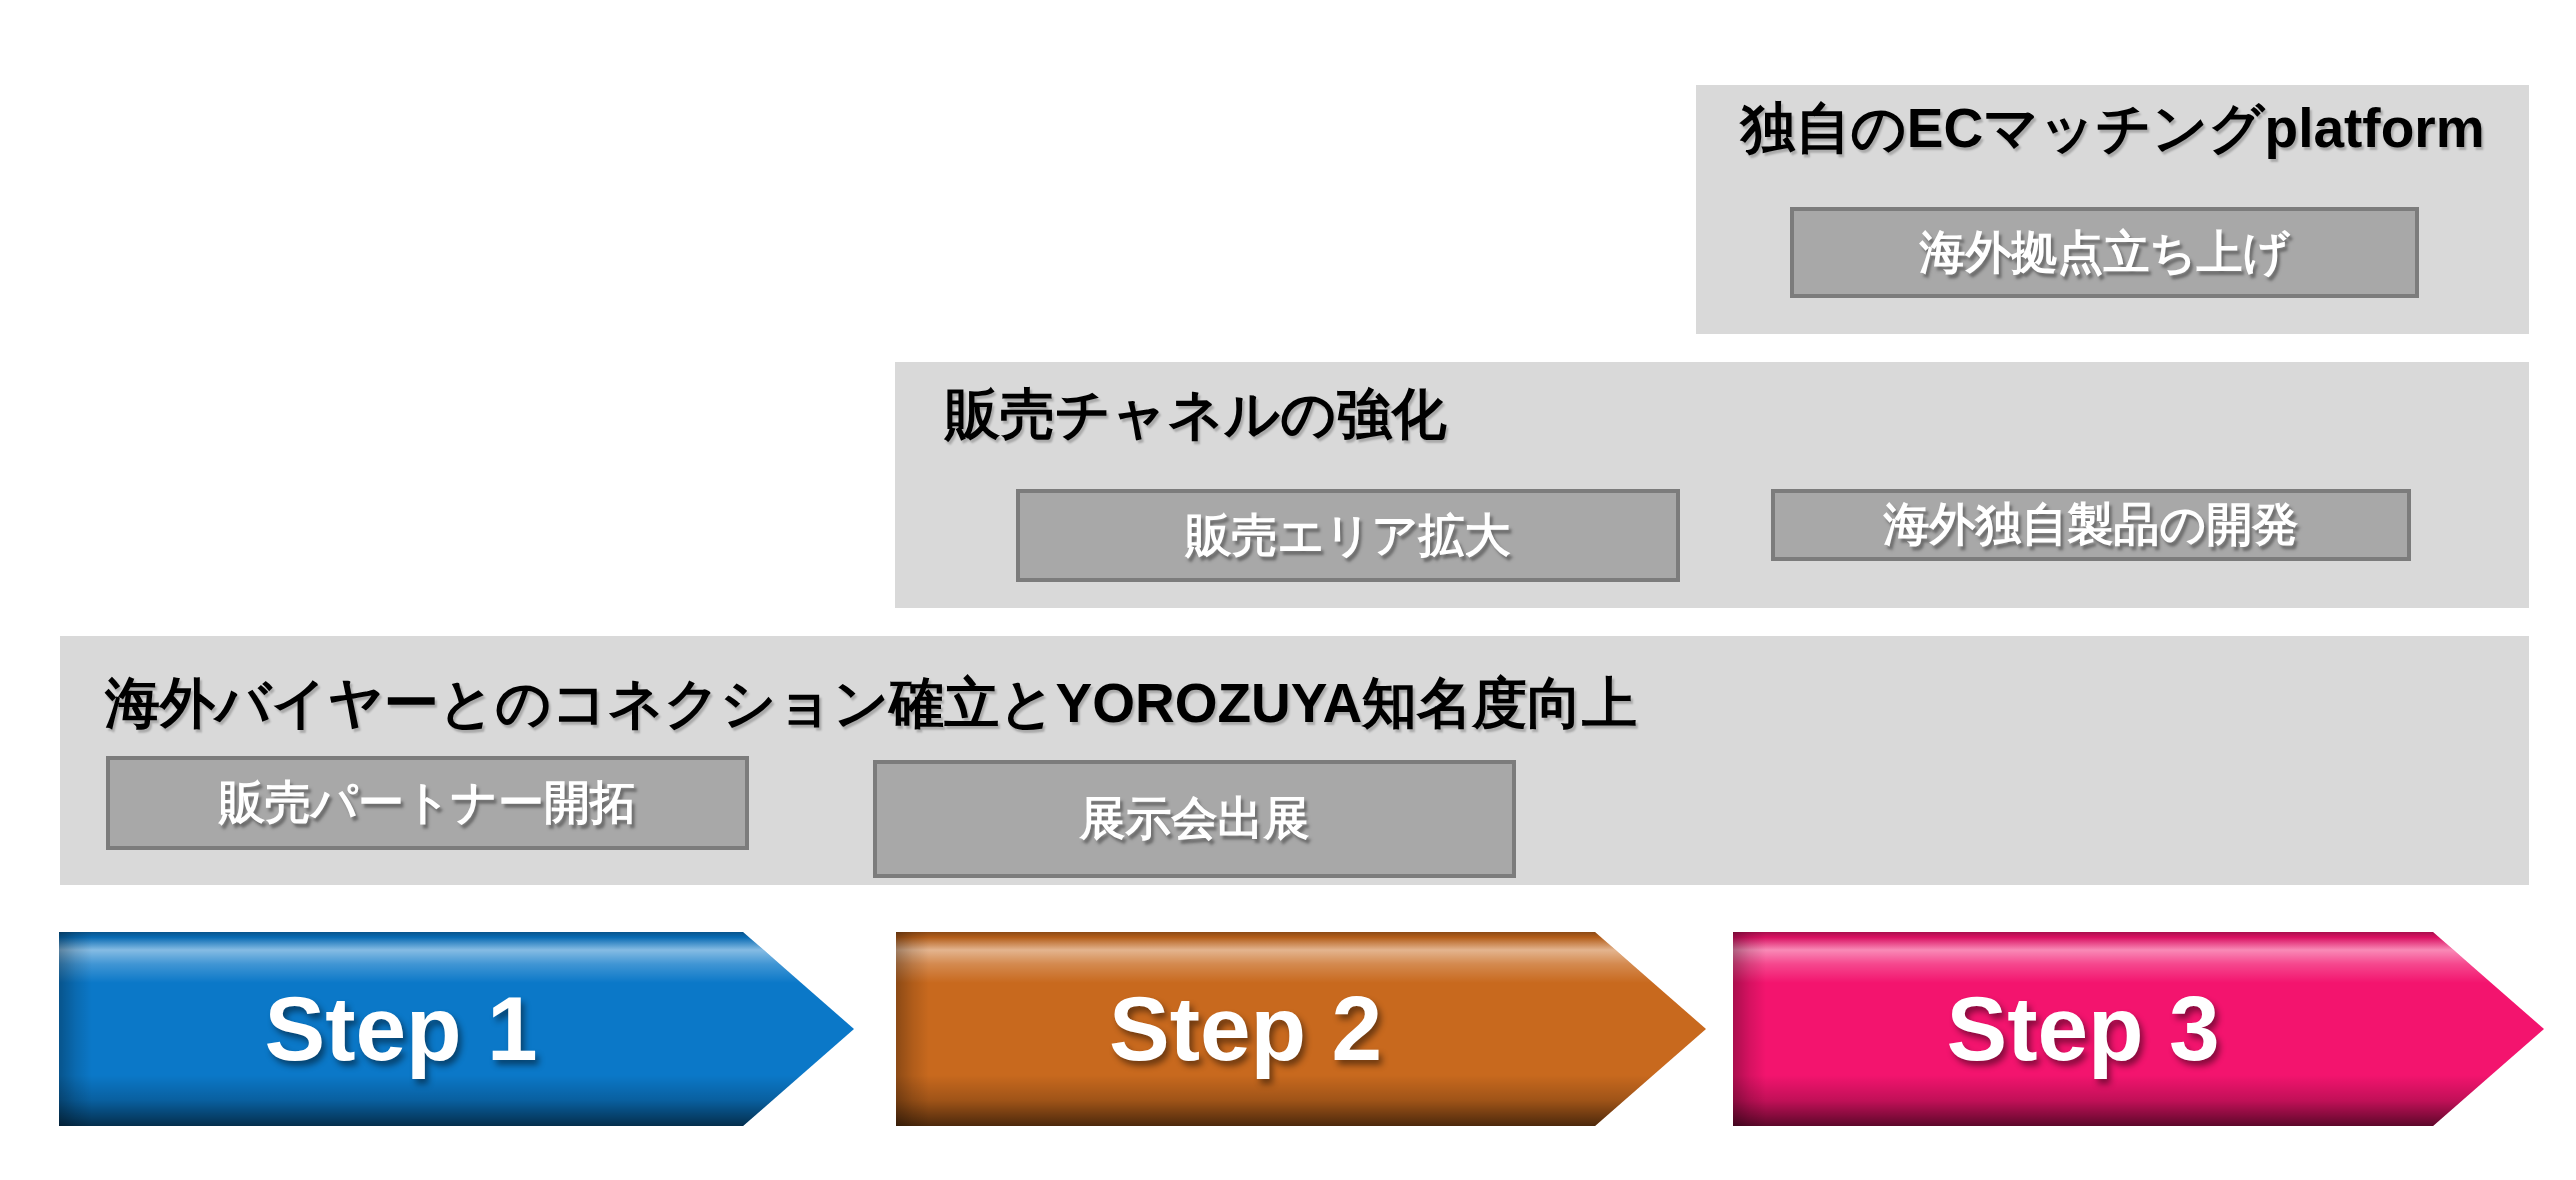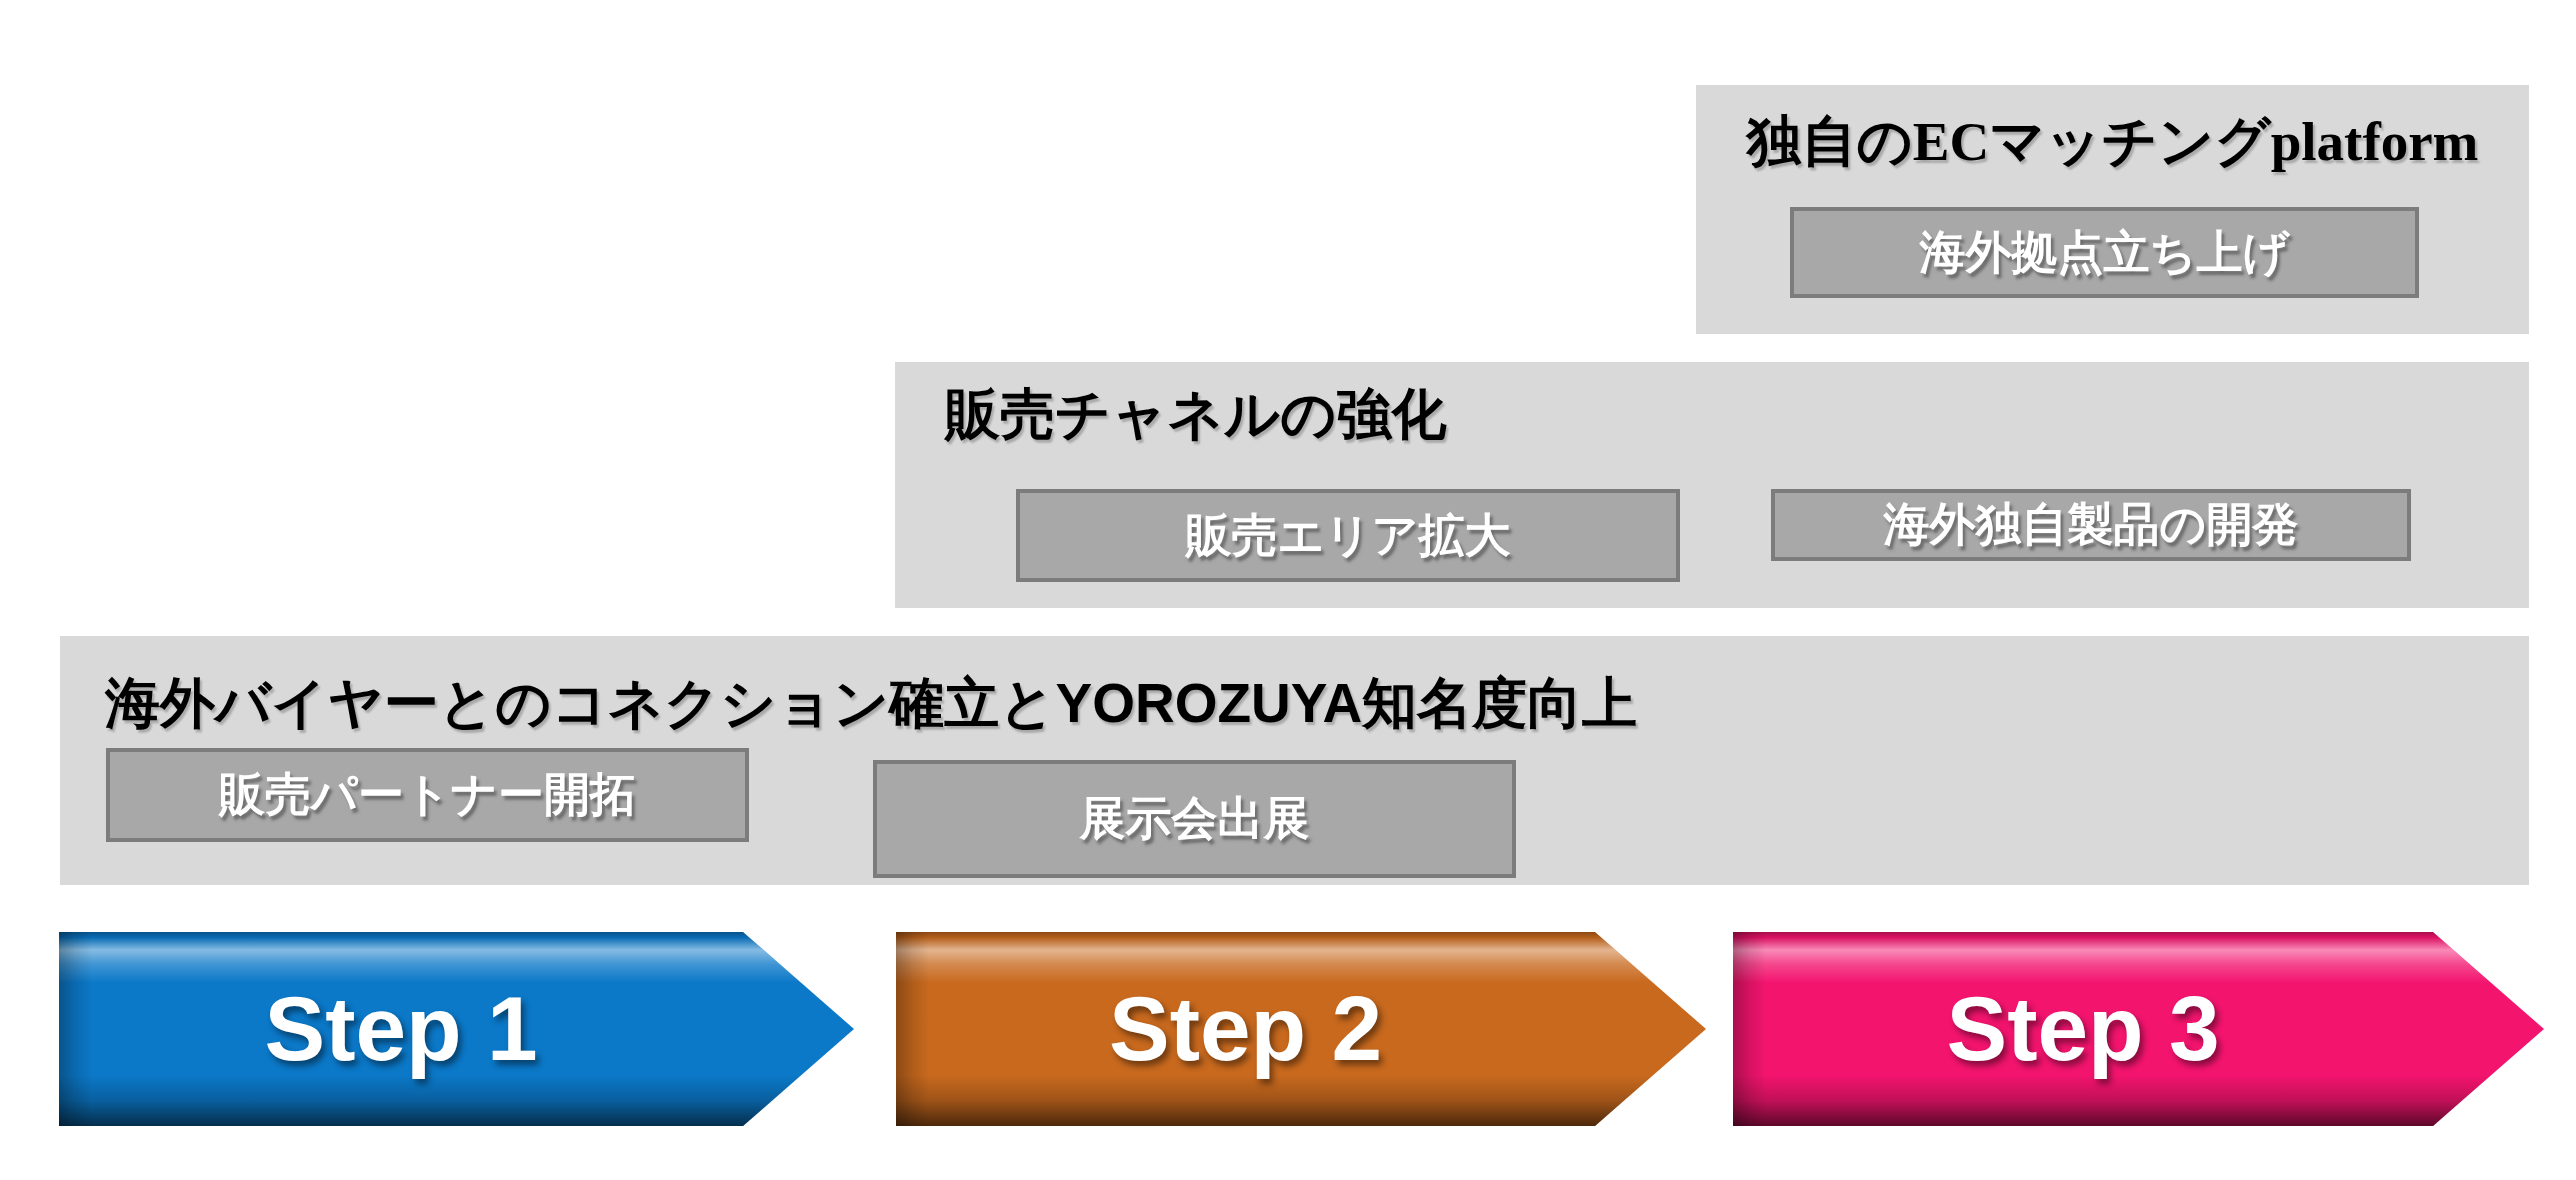--- a/index.html
+++ b/index.html
@@ -83,39 +83,39 @@
     white-space: nowrap;
     text-shadow: 3.5px 4.8px 6.2px rgba(0,0,0,0.45);
   }
 </style>
 </head>
 <body>
 
 <div class="canvas">
 
   <div class="panel" style="left:1696px; top:85px; width:833px; height:249px;">
-    <div class="panel-title centered" style="top:25px;font-family:Liberation Serif, serif;">独自のECマッチングplatform</div>
+    <div class="panel-title centered" style="top:12px;">独自のECマッチングplatform</div>
     <div class="gbox" style="left:94px; top:122px; width:629px; height:91px;">
       <span class="gbox-label">海外拠点立ち上げ</span>
     </div>
   </div>
 
   <div class="panel" style="left:895px; top:362px; width:1634px; height:246px;">
     <div class="panel-title" style="left:50px; top:21px;">販売チャネルの強化</div>
     <div class="gbox" style="left:121px; top:127px; width:664px; height:93px;">
       <span class="gbox-label">販売エリア拡大</span>
     </div>
     <div class="gbox" style="left:876px; top:127px; width:640px; height:72px;">
       <span class="gbox-label">海外独自製品の開発</span>
     </div>
   </div>
 
   <div class="panel" style="left:60px; top:636px; width:2469px; height:249px;">
     <div class="panel-title" style="left:45px; top:36px;">海外バイヤーとのコネクション確立とYOROZUYA知名度向上</div>
-    <div class="gbox" style="left:46px; top:112px; width:643px; height:94px;">
+    <div class="gbox" style="left:46px; top:120px; width:643px; height:94px;">
       <span class="gbox-label">販売パートナー開拓</span>
     </div>
     <div class="gbox" style="left:813px; top:124px; width:643px; height:118px;">
       <span class="gbox-label">展示会出展</span>
     </div>
   </div>
 
   <div class="arrow" style="left: 59px; width: 795px; --arrow-color: #0b78c8;">
     <span class="arrow-label">Step 1</span>
   </div>

